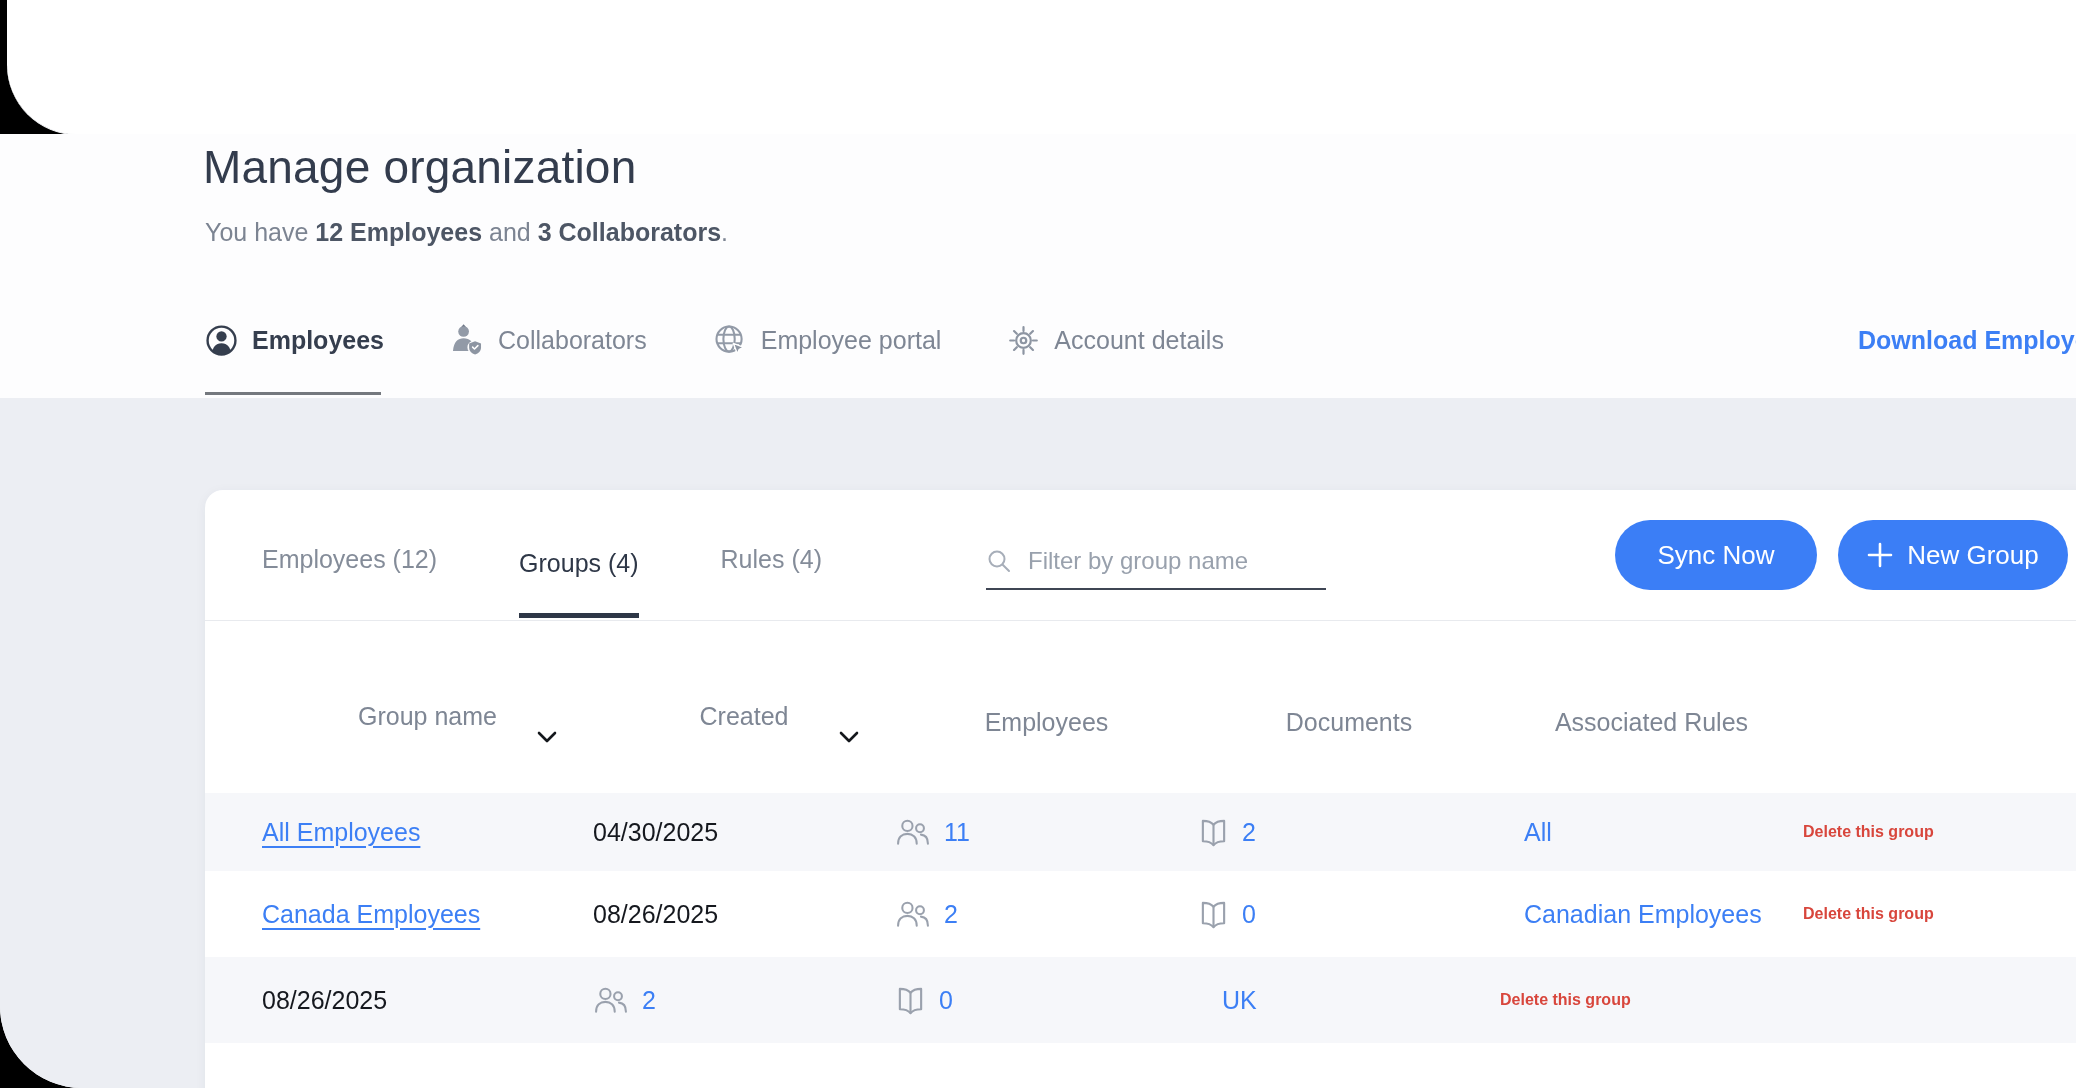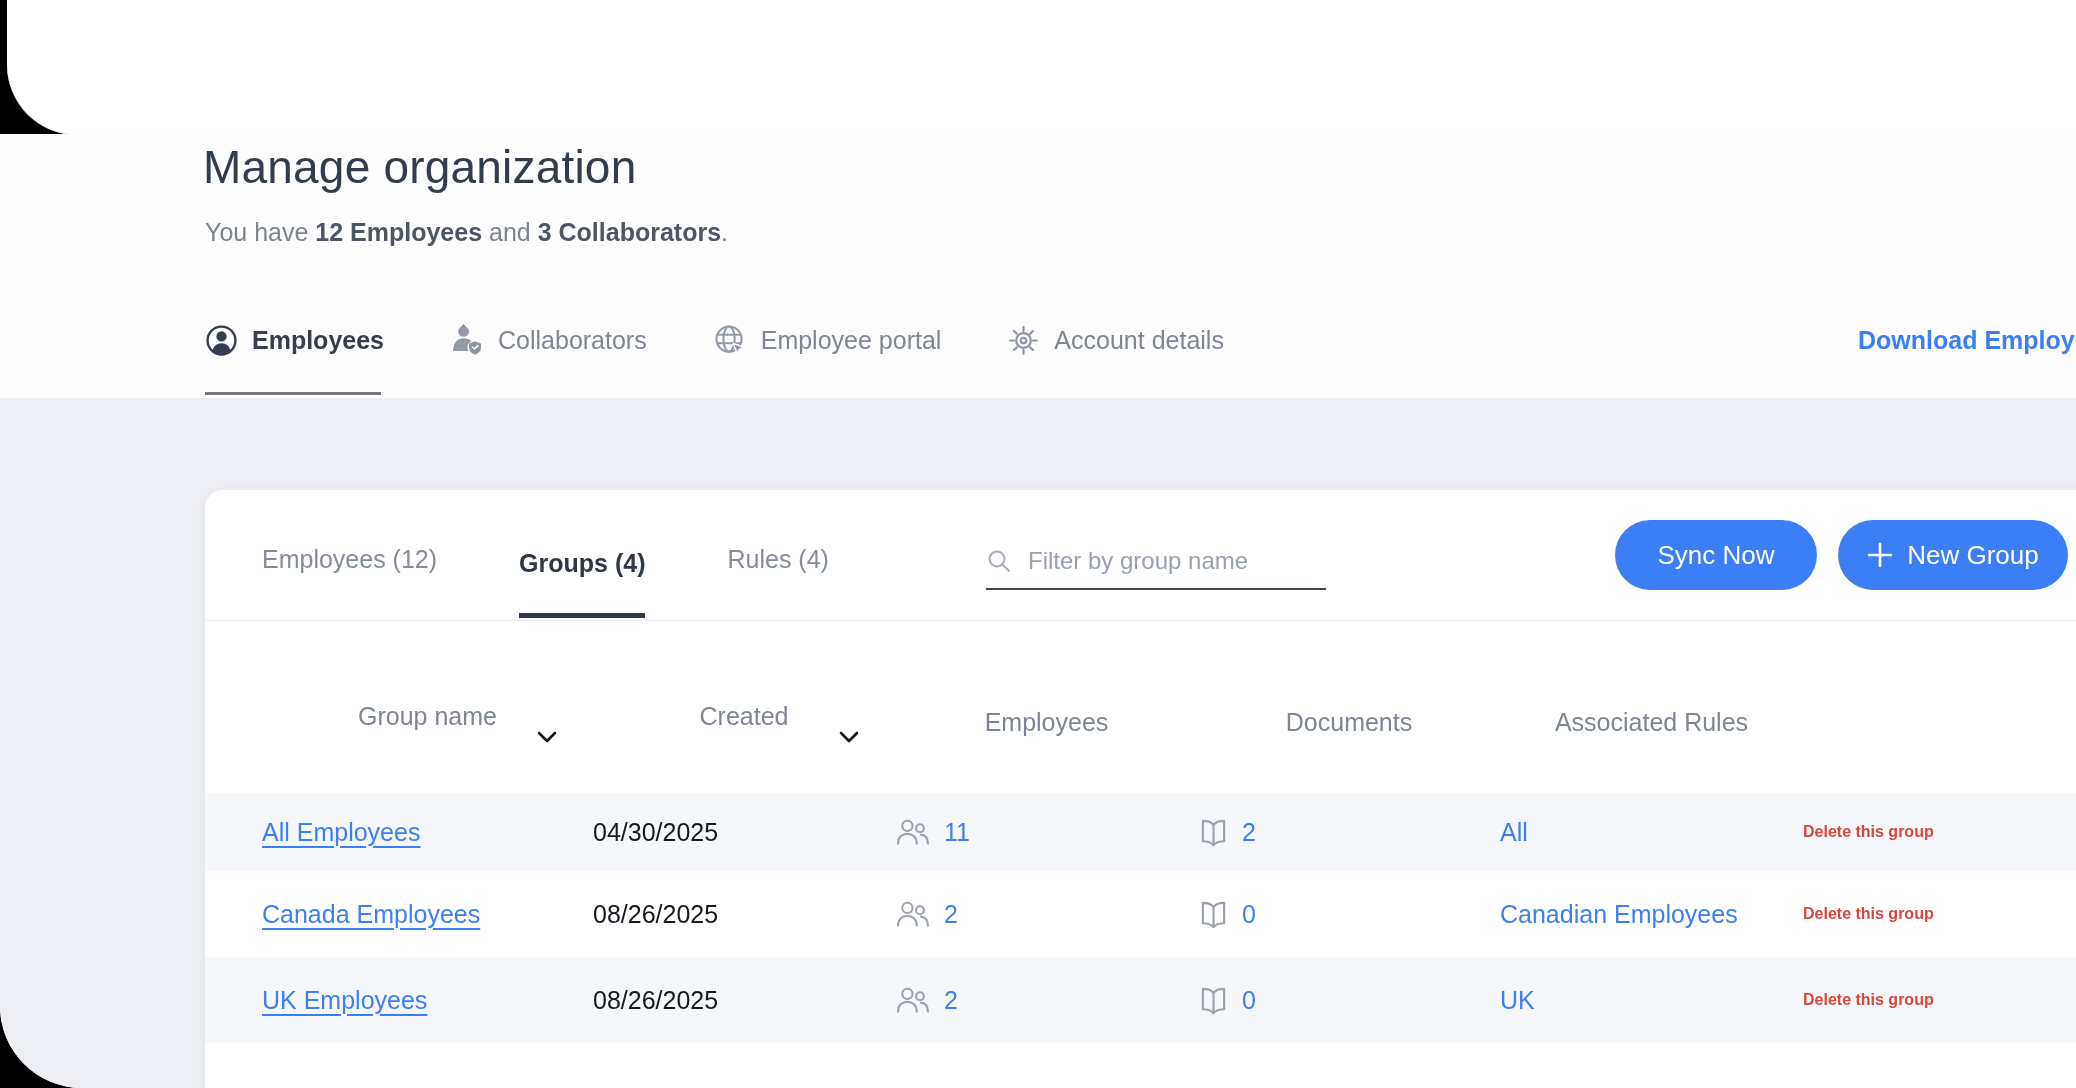--- a/index.html
+++ b/index.html
@@ -32,21 +32,21 @@
   .gray-section{position:absolute;left:0;top:264px;width:2076px;height:690px;background:#eceef3;}
 
   
   .card{position:absolute;left:205px;top:356px;width:1911px;height:700px;background:#ffffff;
         border-radius:18px;box-shadow:0 2px 12px rgba(40,50,70,.05);}
 
   .card-tabs{position:relative;height:130px;border-bottom:1px solid #e8eaee;
              display:flex;align-items:stretch;padding-left:57px;}
   .card-tab{position:relative;display:flex;align-items:center;padding-top:8px;margin-right:82px;
             font-size:25px;color:#848c99;cursor:pointer;white-space:nowrap;}
-  .card-tab.active{color:#2e3747;font-weight:700;margin-top:8px;}
+  .card-tab.active{color:#2e3747;font-weight:400;margin-top:8px;}
   .card-tab.active::after{content:"";position:absolute;left:0;right:0;bottom:2px;height:5px;background:#2e3747;}
 
   .filter-box{position:absolute;left:781px;top:56px;width:340px;display:flex;align-items:center;gap:14px;
               border-bottom:2px solid #3f4654;padding-bottom:12px;}
   .filter-box input{border:none;outline:none;background:transparent;font-size:24px;width:100%;
                     font-family:"Liberation Sans",sans-serif;color:#333c4d;}
   .filter-box input::placeholder{color:#99a1ad;}
 
   .btn{position:absolute;top:30px;height:70px;border:none;border-radius:35px;background:#3b7ef6;
        color:#ffffff;font-size:26px;font-family:"Liberation Sans",sans-serif;cursor:pointer;
@@ -62,21 +62,21 @@
   .th.sortable{cursor:pointer;}
   .th .chev{margin-left:auto;margin-right:36px;display:flex;}
 
   .row{height:86px;}
   .row.first{height:78px;}
   .row.last{height:120px;}
   .row.striped{background:#f6f7fa;}
   .cell{display:flex;align-items:center;gap:13px;font-size:25px;}
   .link{color:#3c7ff5;text-decoration:underline;text-underline-offset:5px;
         text-decoration-thickness:2px;cursor:pointer;}
-  .plain-link{color:#3c7ff5;cursor:pointer;text-decoration:none;}
+  .plain-link{color:#3c7ff5;cursor:pointer;text-decoration:none;margin-left:24px;}
   .date{color:#15181e;}
   .count{color:#3c7ff5;cursor:pointer;}
   .danger{color:#d8463c;font-weight:700;font-size:16px;cursor:pointer;}
   .ico{display:flex;flex:none;}
 </style>
 </head>
 <body>
 
 <div class="stage">
 
@@ -272,23 +272,20 @@
         </div>
         <div class="cell">
             <span class="plain-link">Canadian Employees</span>
           </div>
         <div class="cell">
             <span class="danger">Delete this group</span>
           </div>
       </div>
 
       <div class="tbl-grid row striped">
-        <div class="cell">
-            <span class="link">UK Employees</span>
-          </div>
         <div class="cell date">08/26/2025</div>
         <div class="cell">
           <span class="ico">
             <svg viewBox="0 0 38 30" width="36" height="28" fill="none" stroke="#9aa1ad" stroke-width="2.2" stroke-linecap="round">
               <circle cx="13" cy="8.5" r="5.5"></circle>
                 <path d="M3 27.5c0-7 4.5-10.5 10-10.5s10 3.5 10 10.5"></path>
               <circle cx="26.5" cy="11" r="4.2"></circle>
                 <path d="M27.5 17.8c4.5.4 7.5 3.4 7.5 9.7"></path>
             </svg>
           </span>

